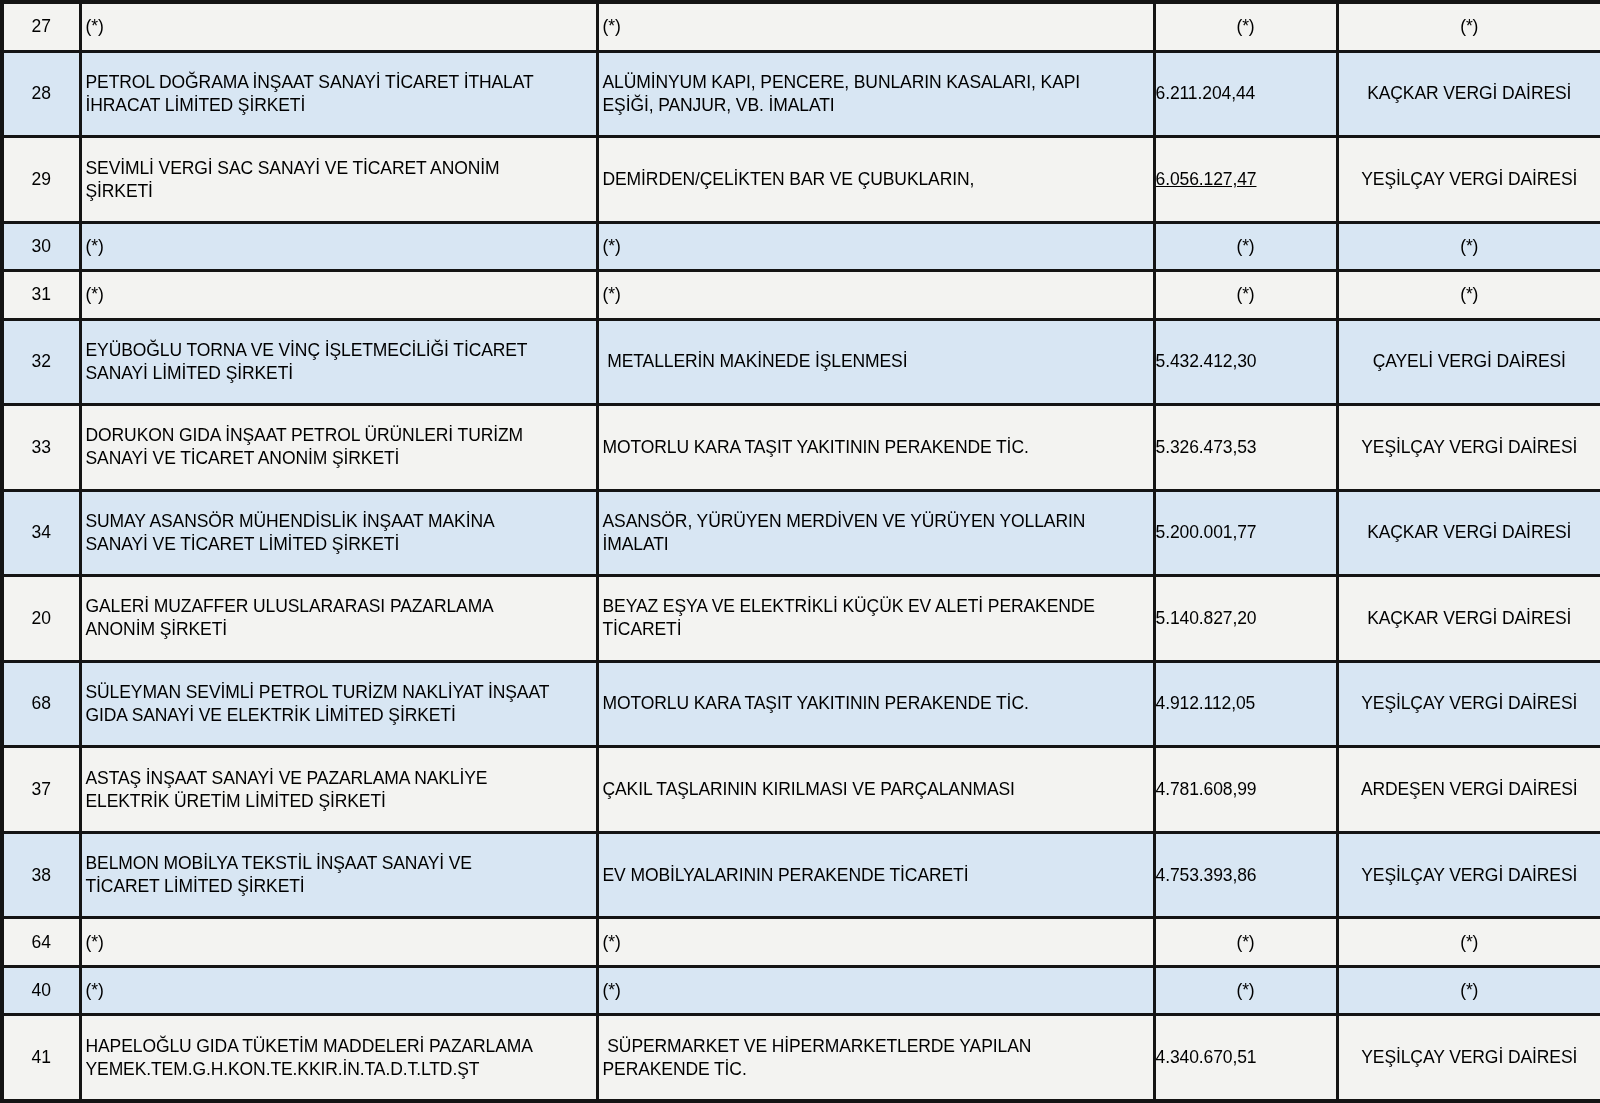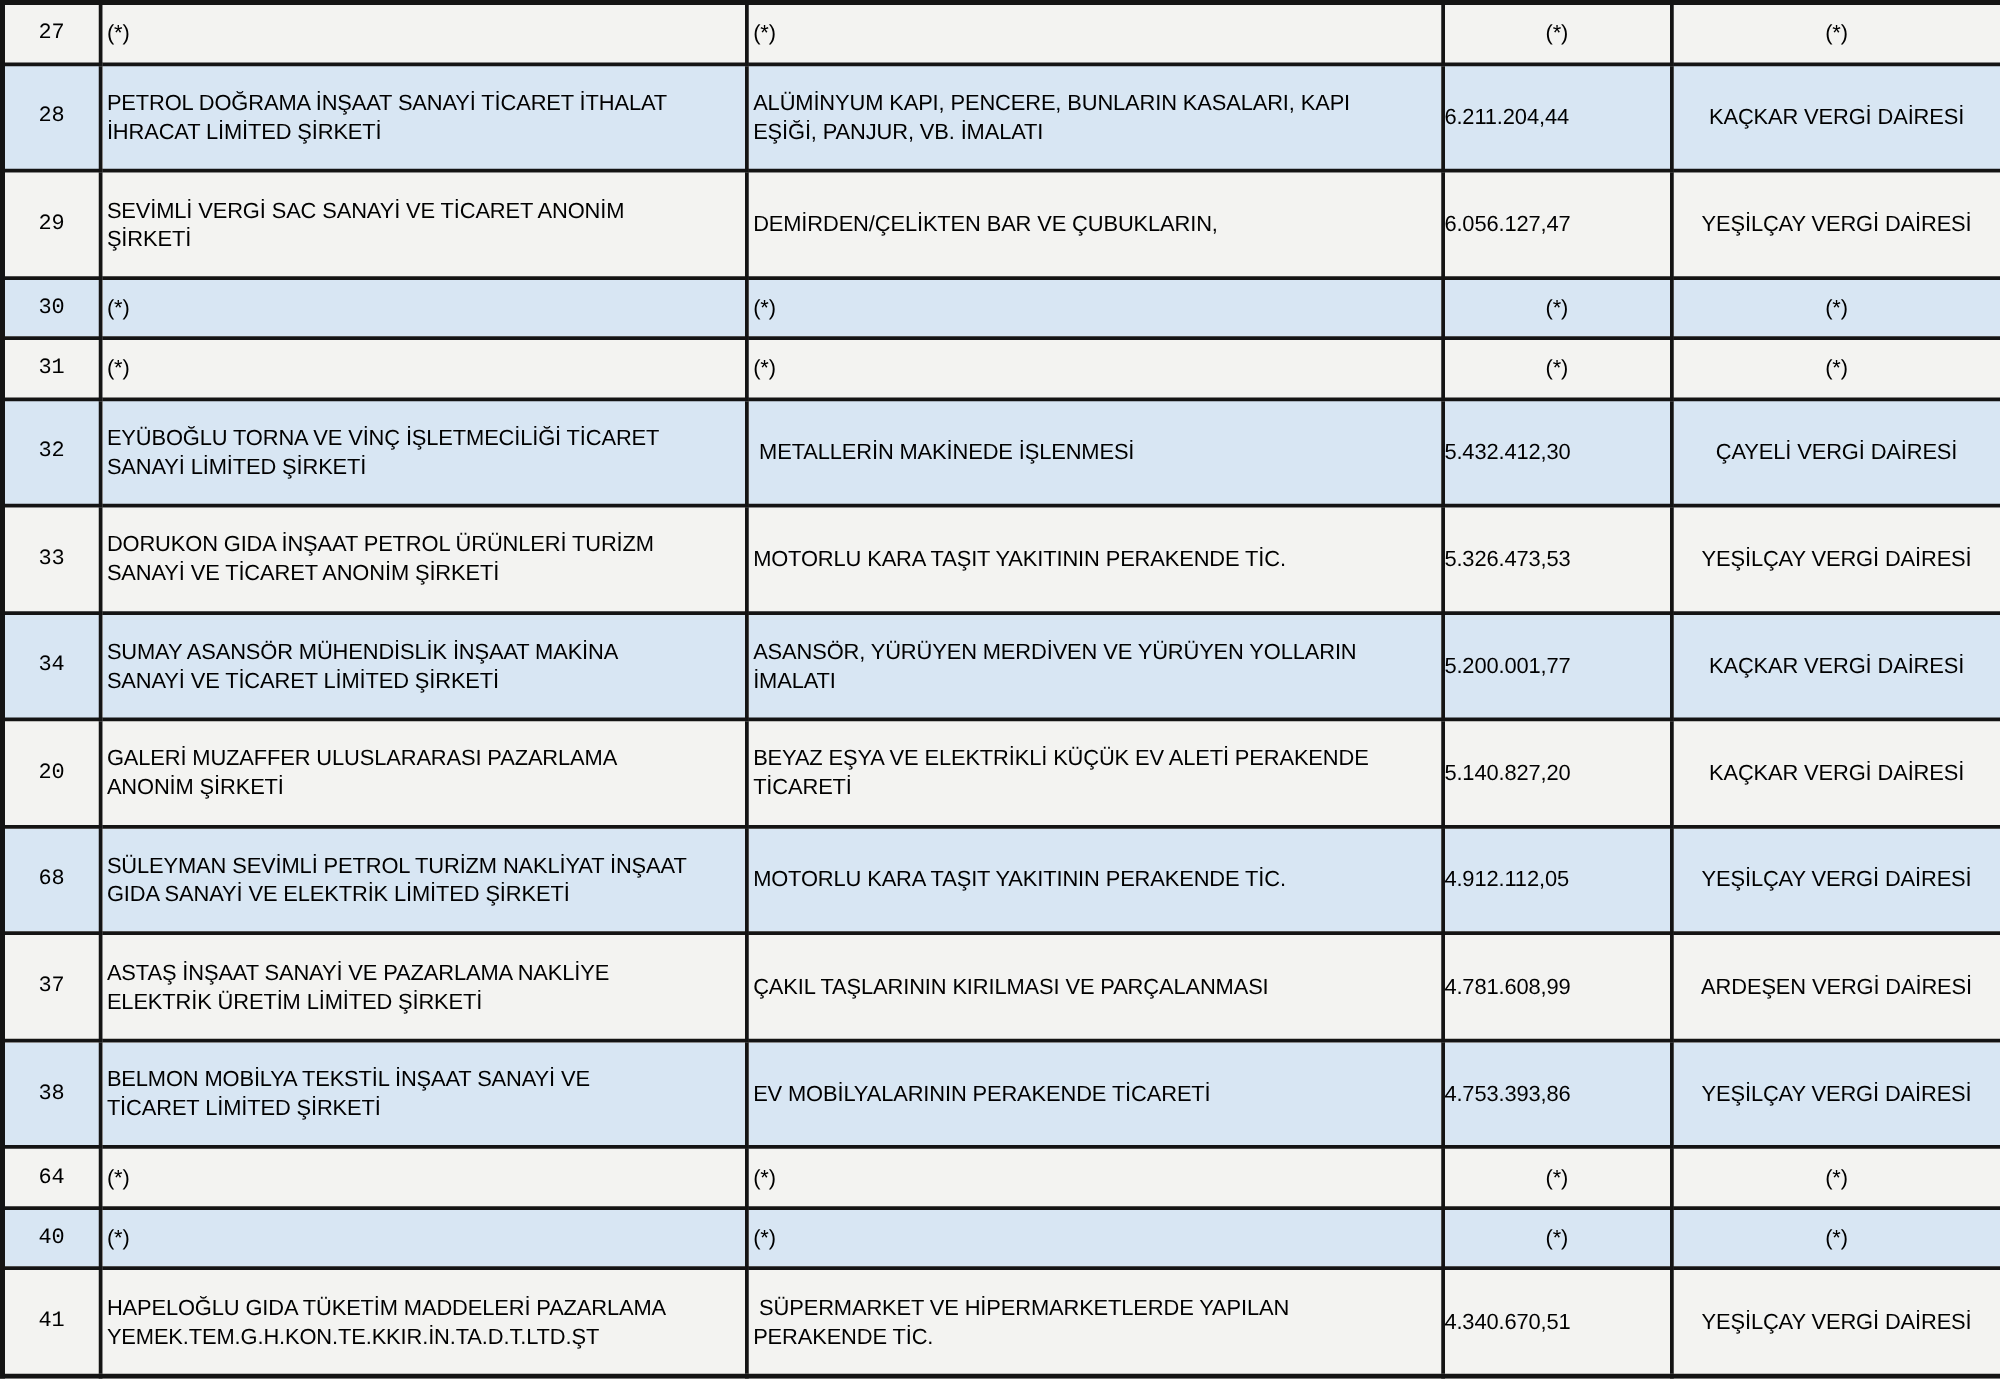--- a/index.html
+++ b/index.html
@@ -23,24 +23,24 @@
     letter-spacing: -0.1px;
   }
   td {
     border: 3px solid var(--border, #141414);
     padding: 0;
     vertical-align: middle;
     overflow: hidden;
   }
   tr.gray td { background: var(--row-gray, #f3f3f1); }
   tr.blue td { background: var(--row-blue, #d8e6f3); }
-  td.num    { text-align: center; font-family: Liberation Mono, monospace; }
+  td.num    { text-align: center; }
   td.text   { white-space: pre-wrap; text-align: left; padding: 2px 2px 2px 4px; }
   td.amount { text-align: left; padding-right: 4px; }
-  td.amount.pad { padding-right: 34px; }
+  td.amount.pad { padding-right: 34px; text-decoration: underline; }
   td.office { text-align: center; padding: 0 2px; }
   tr.masked td.amount { text-align: center; padding-right: 0; }
 </style>
 </head>
 <body>
 
 <table class="doc-table">
   <colgroup>
     <col style="width:78px">
     <col style="width:517px">

